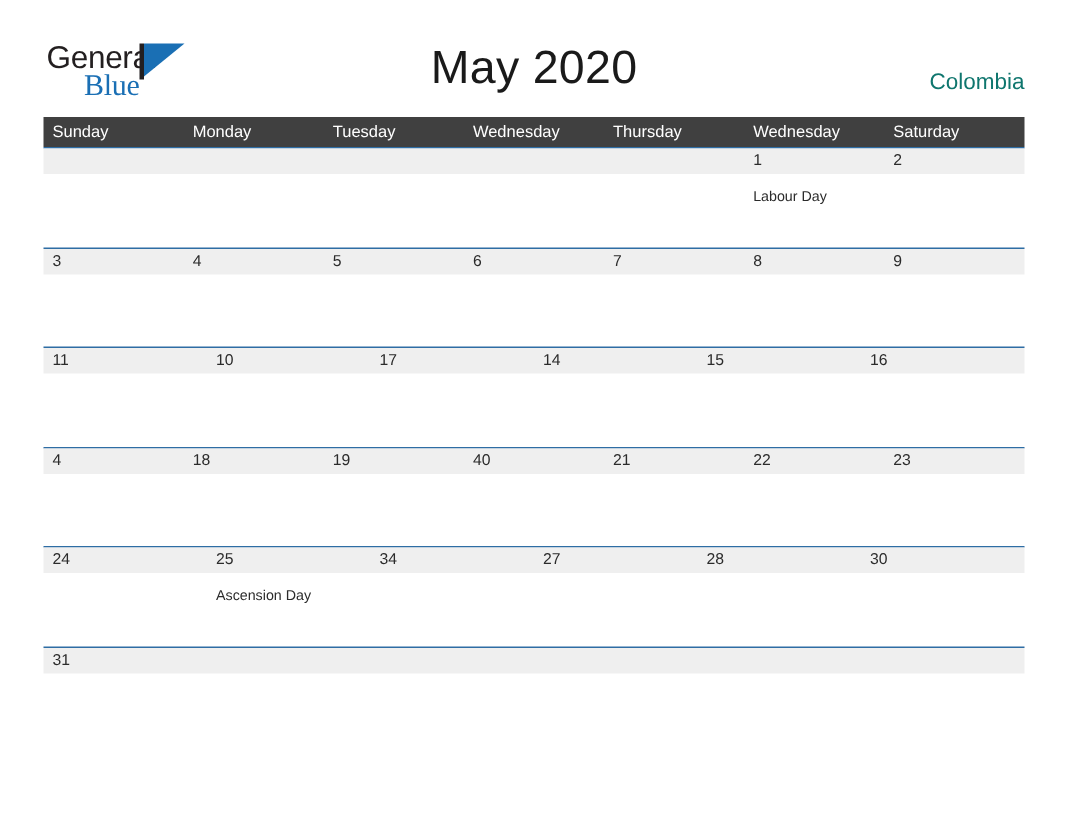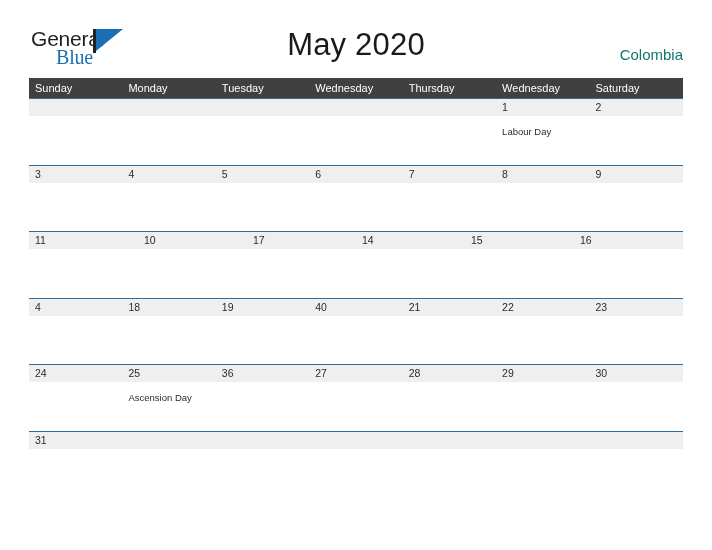--- a/index.html
+++ b/index.html
@@ -336,32 +336,29 @@
       <div class="date-band"></div>
       <div class="day-grid">
         <div class="day-cell">
           <span class="day-num">24</span>
         </div>
         <div class="day-cell">
           <span class="day-num">25</span>
           <span class="day-event">Ascension Day</span>
         </div>
         <div class="day-cell">
-          <span class="day-num">36</span>
+          <span class="day-num">34</span>
         </div>
         <div class="day-cell">
           <span class="day-num">27</span>
         </div>
         <div class="day-cell">
           <span class="day-num">28</span>
         </div>
         <div class="day-cell">
-          <span class="day-num">29</span>
-        </div>
-        <div class="day-cell">
           <span class="day-num">30</span>
         </div>
       </div>
     </div>
 
     <div class="week-row last">
       <div class="date-band"></div>
       <div class="day-grid">
         <div class="day-cell">
           <span class="day-num">31</span>

